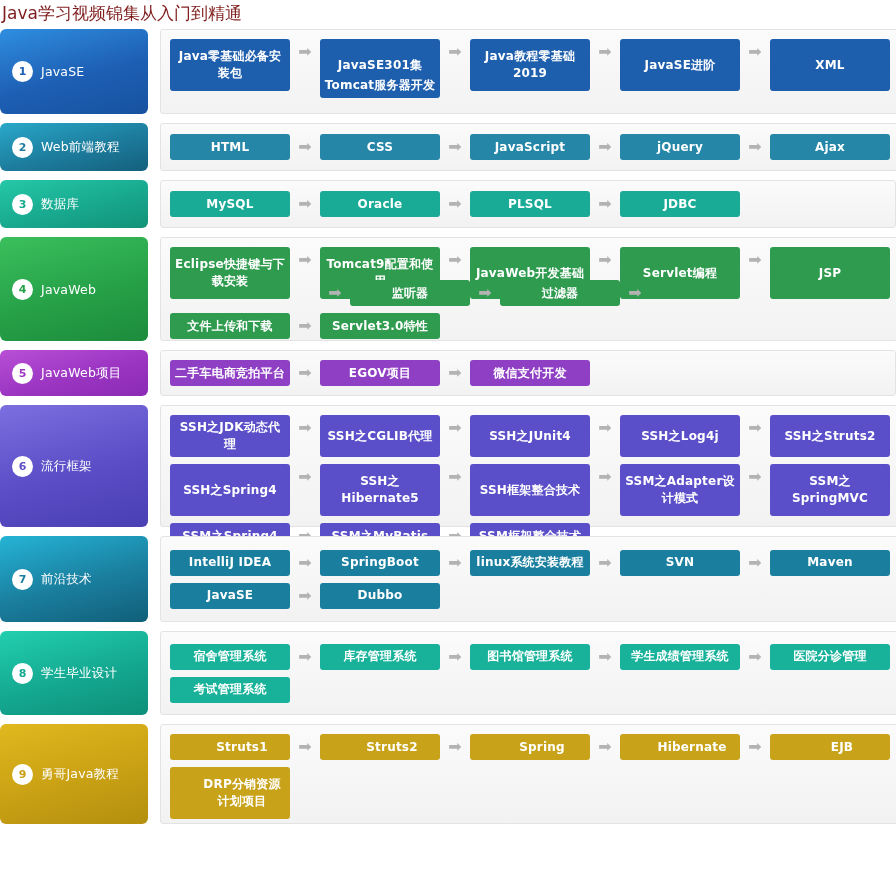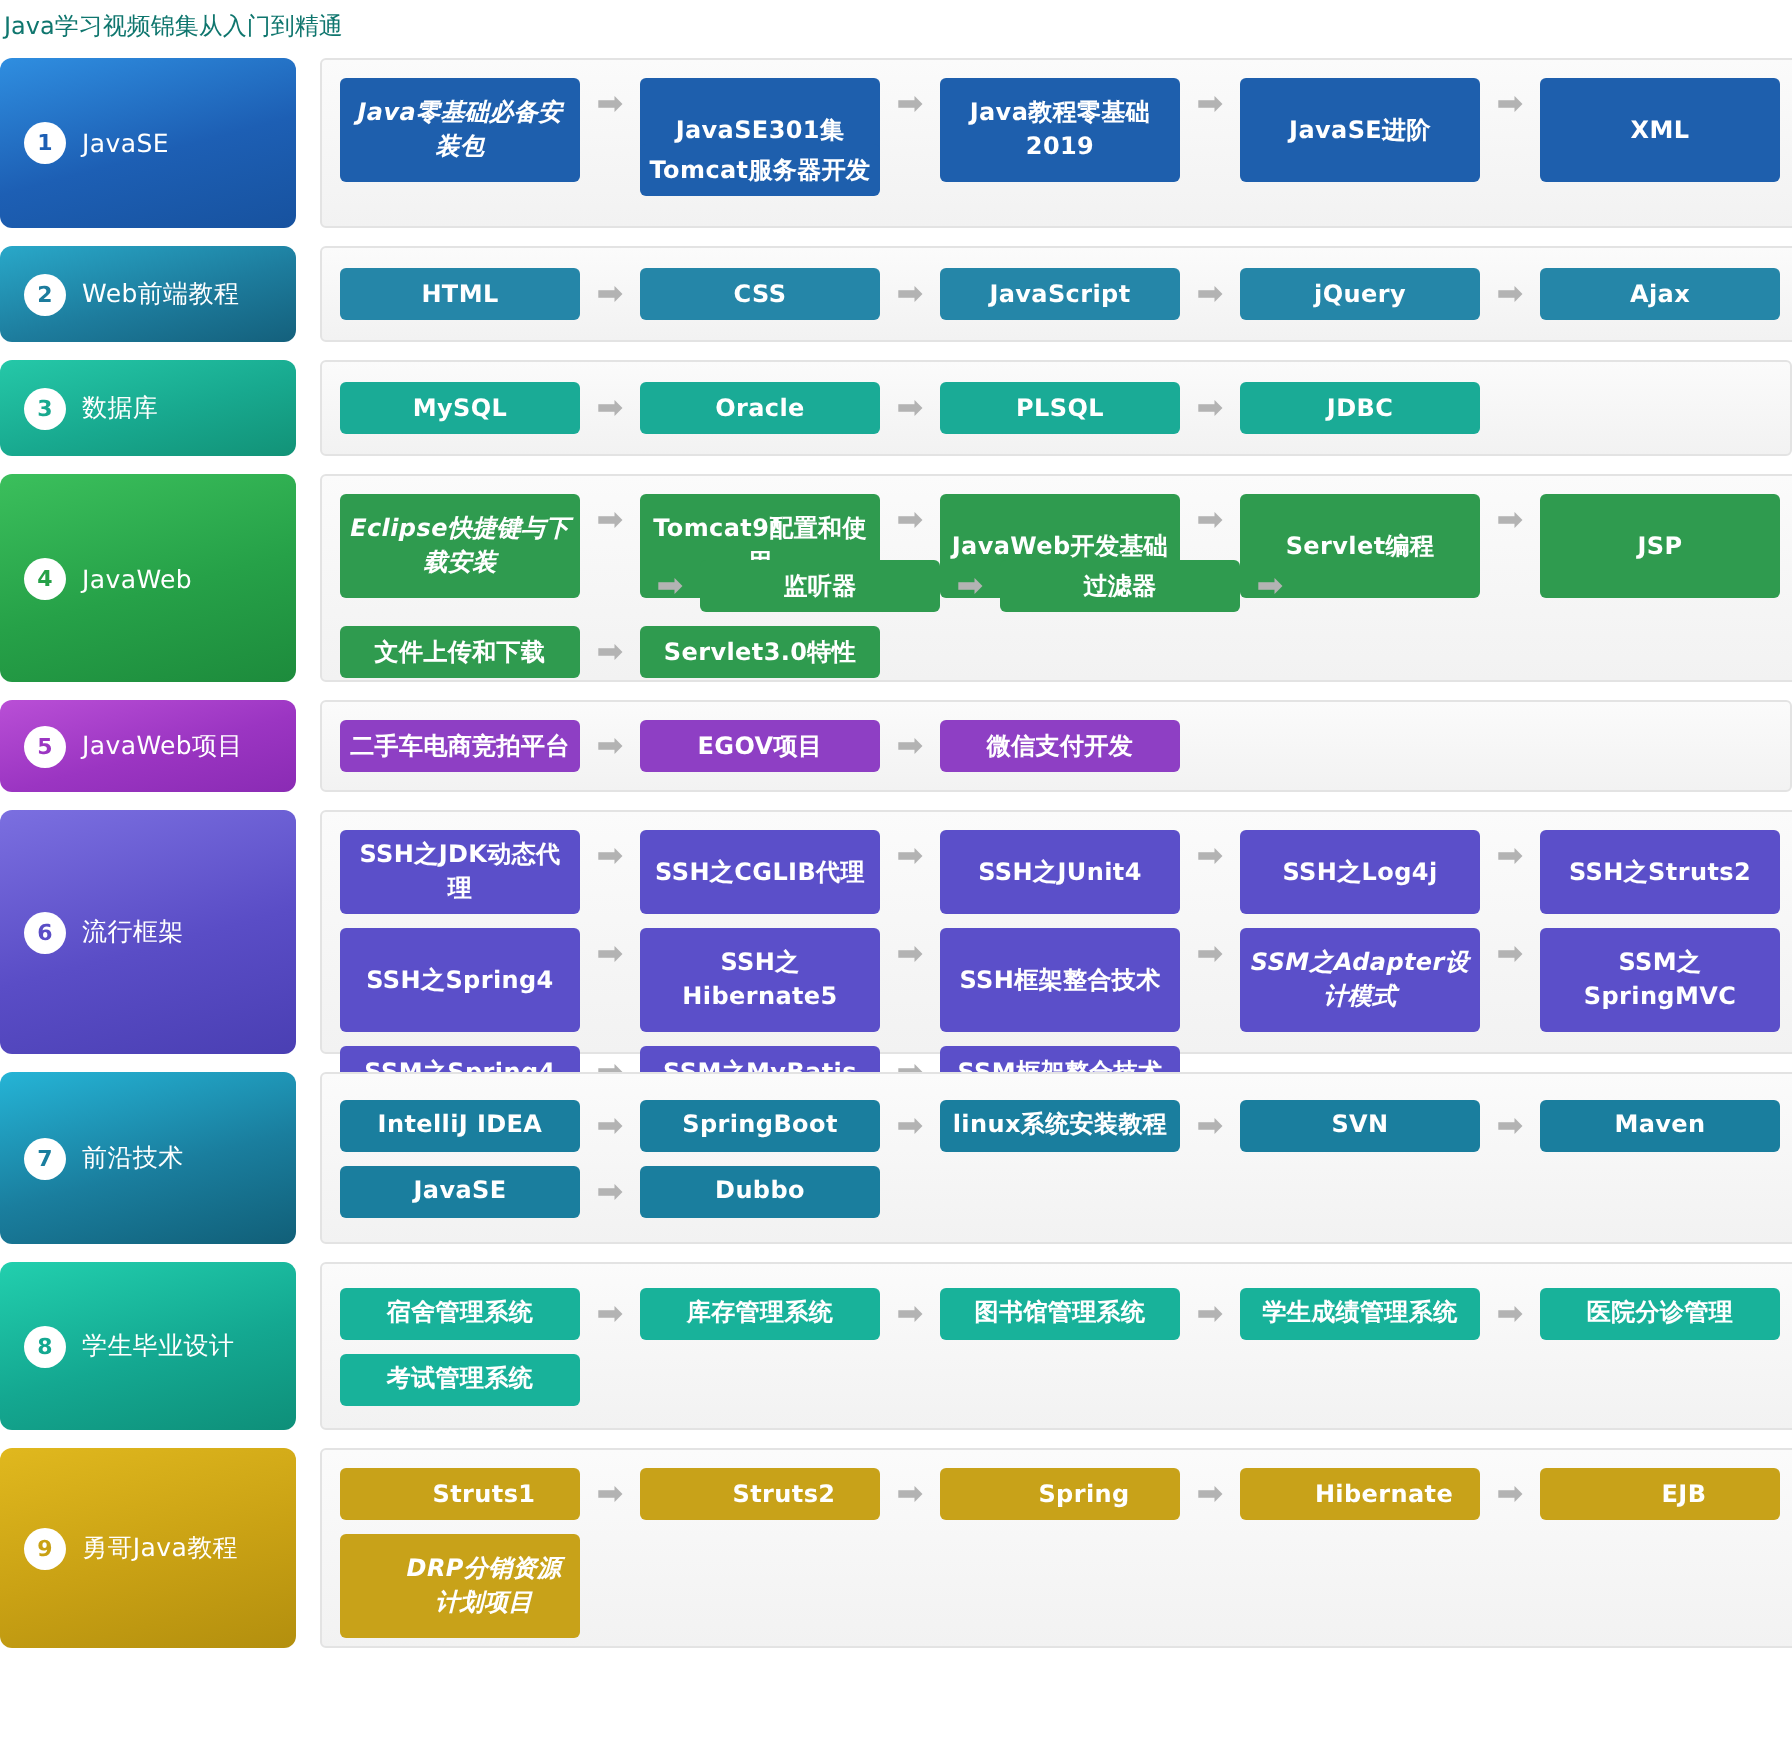--- a/index.html
+++ b/index.html
@@ -4,22 +4,22 @@
 <style>
   * { box-sizing: border-box; }
   html, body { margin:0; padding:0; }
   body {
     width: 896px; height: 869px;
     background: #ffffff;
     font-family: "DejaVu Sans", "Liberation Sans", sans-serif;
     overflow: hidden;
   }
   #page-title {
-    font-size: 12px;
-    color: #0f766e;
+    font-size: 17px;
+    color: #7f1d1d;
     padding: 3px 0 6px 2px;
     line-height: 20px;
     font-weight: 400;
     white-space: nowrap;
   }
   .roadmap { width: 896px; }
   .row {
     display: flex;
     align-items: stretch;
     margin-bottom: 9px;
@@ -101,21 +101,21 @@
     font-size: 12px;
     font-weight: 700;
     display: flex;
     align-items: center;
     justify-content: center;
     text-align: center;
     padding: 4px 4px;
     line-height: 17px;
     letter-spacing: .2px;
   }
-  .node.tall { min-height: 52px; font-style: italic; }
+  .node.tall { min-height: 52px; }
   .arrow {
     width: 30px;
     min-width: 30px;
     display: flex;
     align-items: center;
     justify-content: center;
     color: #b3b3b3;
     font-size: 16px;
     line-height: 1;
     align-self: flex-start;

